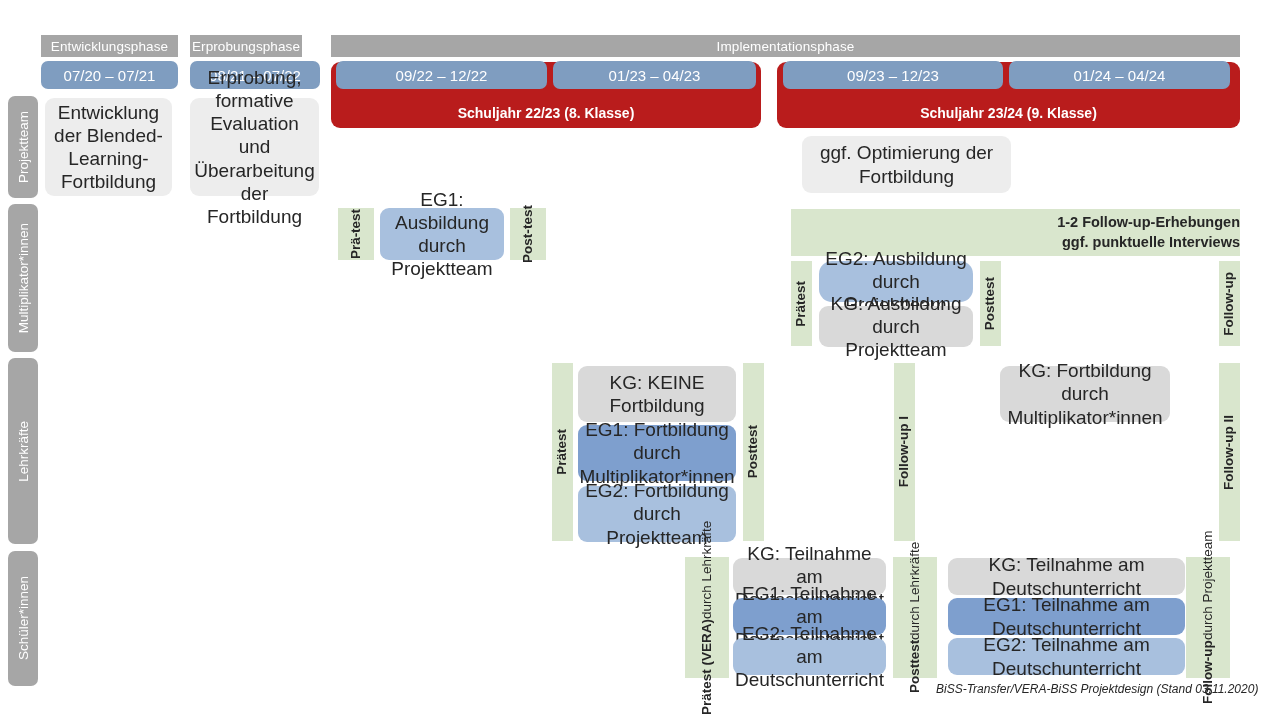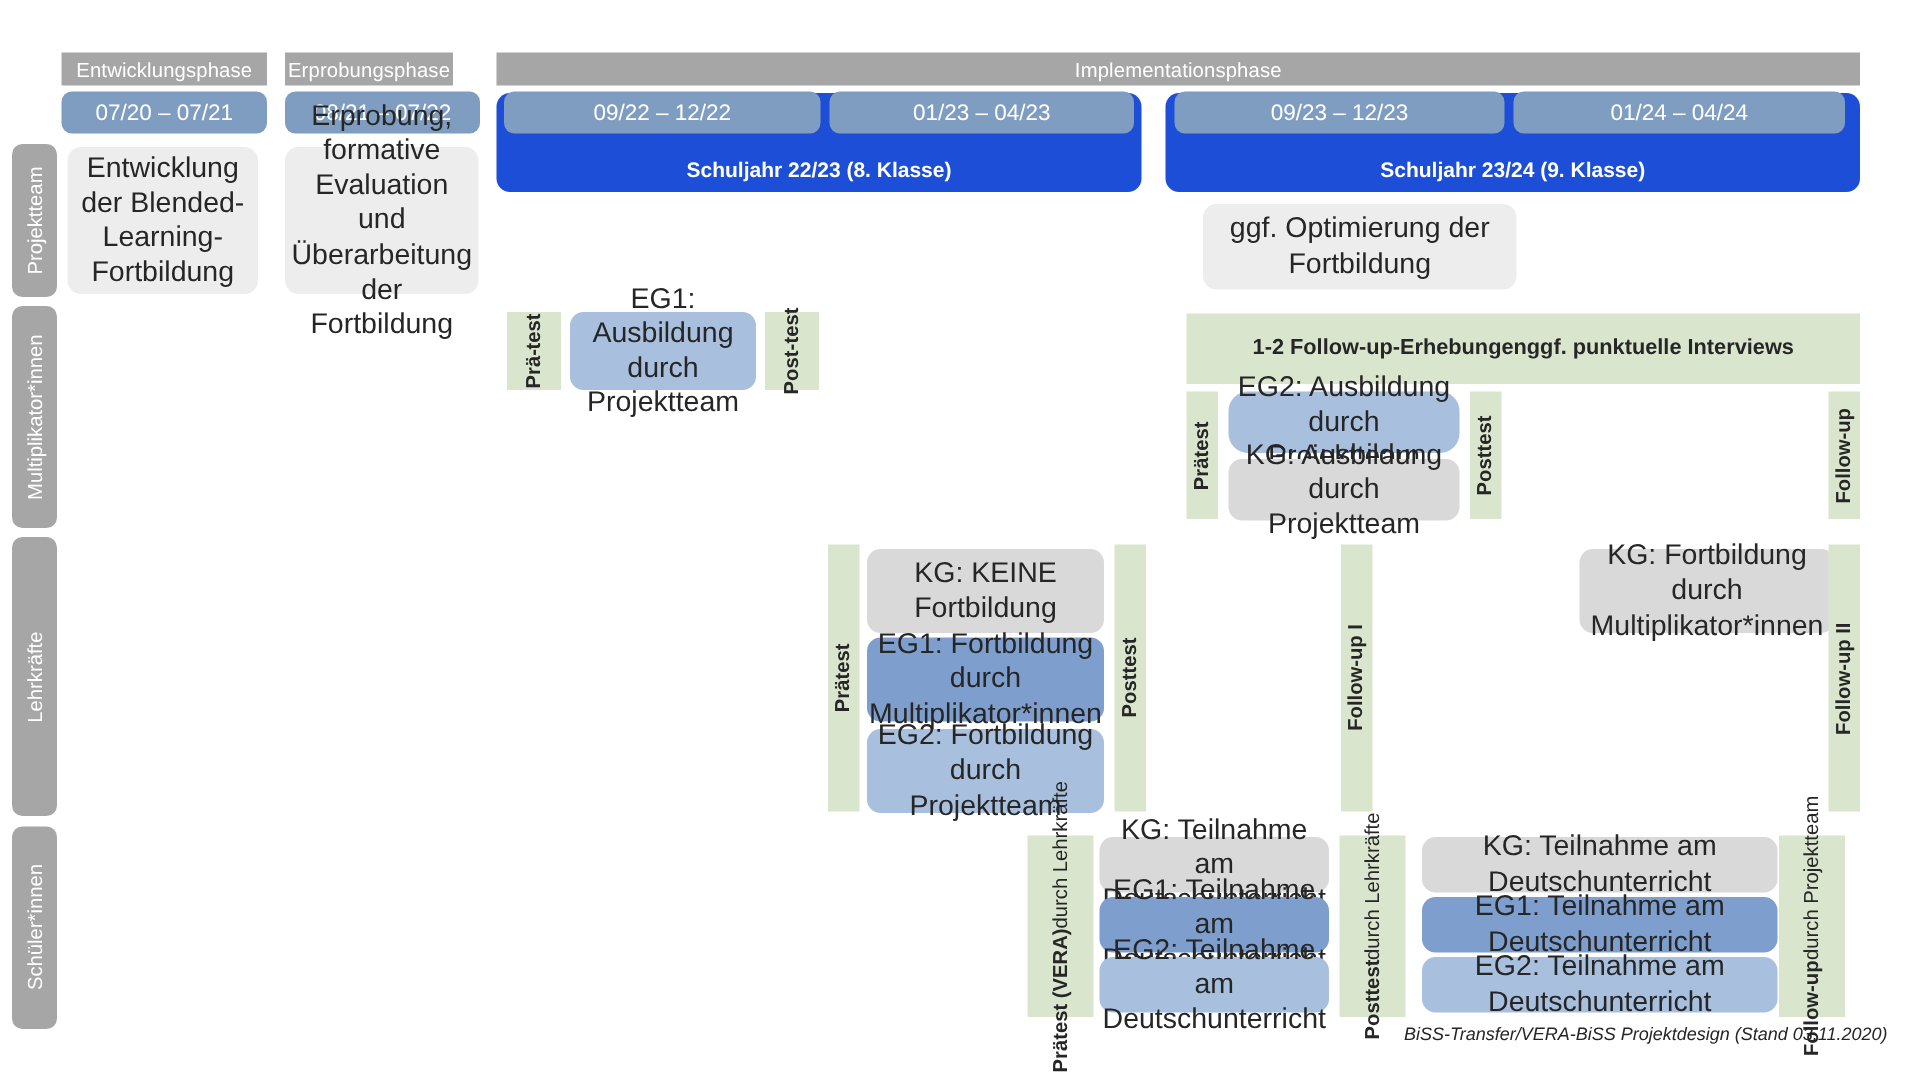--- a/index.html
+++ b/index.html
@@ -27,21 +27,21 @@
   
   .period{
     background:#7f9dc0;color:#ffffff;
     border-radius:7px;
     font-size:15px;
     display:flex;align-items:center;justify-content:center;
     height:28px;
   }
   
   .schuljahr{
-    background:#1d4ed8;color:#ffffff;
+    background:#b91c1c;color:#ffffff;
     border-radius:9px;
     font-size:14px;font-weight:bold;
     display:flex;align-items:flex-end;justify-content:center;
     padding-bottom:7px;
   }
 
   
   .rowlabel{
     background:#a6a6a6;color:#ffffff;
     border-radius:7px;
@@ -76,23 +76,25 @@
     text-align:center;
   }
   .green .vert{
     writing-mode:vertical-rl;
     transform:rotate(180deg);
     white-space:nowrap;
     line-height:1.1;
   }
   .green.bold .vert{font-weight:bold;}
   .green.hbar{
+    flex-direction:column;
     font-weight:bold;
     font-size:14.5px;
     line-height:1.35;
+    align-items:flex-end;
   }
 
   
   .vstack{
     writing-mode:vertical-rl;
     transform:rotate(180deg);
     white-space:nowrap;
     display:flex;
     flex-direction:row;
     align-items:center;
@@ -187,21 +189,21 @@
   </div>
   <div class="abs card grey2" style="left:578px;top:366px;width:158px;height:56px;">KG:  KEINE Fortbildung</div>
   <div class="abs card blue-d" style="left:578px;top:425px;width:158px;height:56px;">EG1: Fortbildung durch Multiplikator*innen</div>
   <div class="abs card blue-m" style="left:578px;top:486px;width:158px;height:56px;">EG2: Fortbildung durch Projektteam</div>
   <div class="abs green bold" style="left:743px;top:363px;width:21px;height:178px;">
     <span class="vert">Posttest</span>
   </div>
   <div class="abs green bold" style="left:894px;top:363px;width:21px;height:178px;">
     <span class="vert">Follow-up I</span>
   </div>
-  <div class="abs card grey2" style="left:1053px;top:366px;width:170px;height:56px;">KG: Fortbildung durch Multiplikator*innen</div>
+  <div class="abs card grey2" style="left:1000px;top:366px;width:170px;height:56px;">KG: Fortbildung durch Multiplikator*innen</div>
   <div class="abs green bold" style="left:1219px;top:363px;width:21px;height:178px;">
     <span class="vert">Follow-up II</span>
   </div>
 
   <div class="abs green" style="left:685px;top:557px;width:44px;height:121px;">
     <span class="vstack">
       <span class="l1">Prätest (VERA)</span>
       <span class="l2">durch Lehrkräfte</span>
     </span>
   </div>

